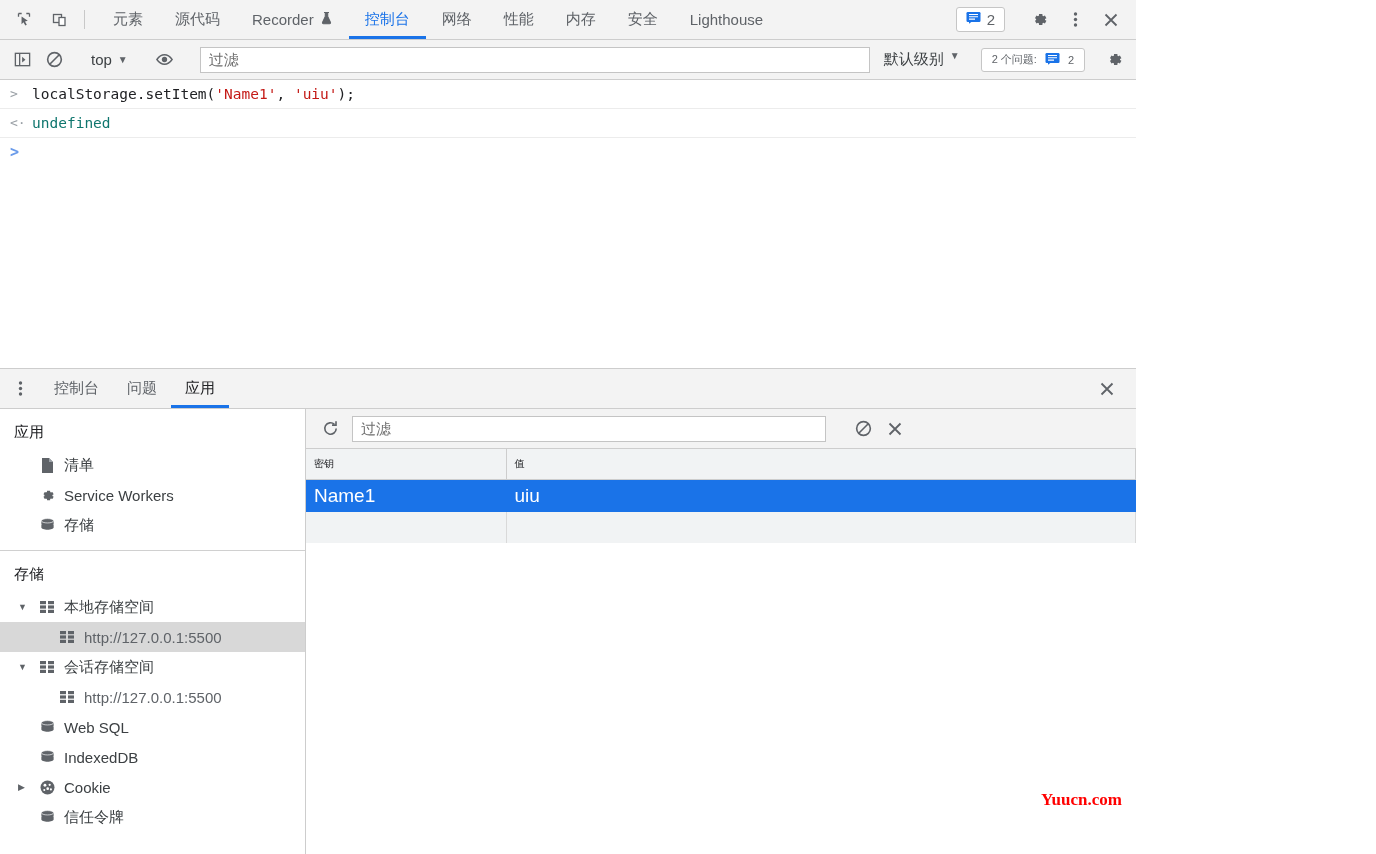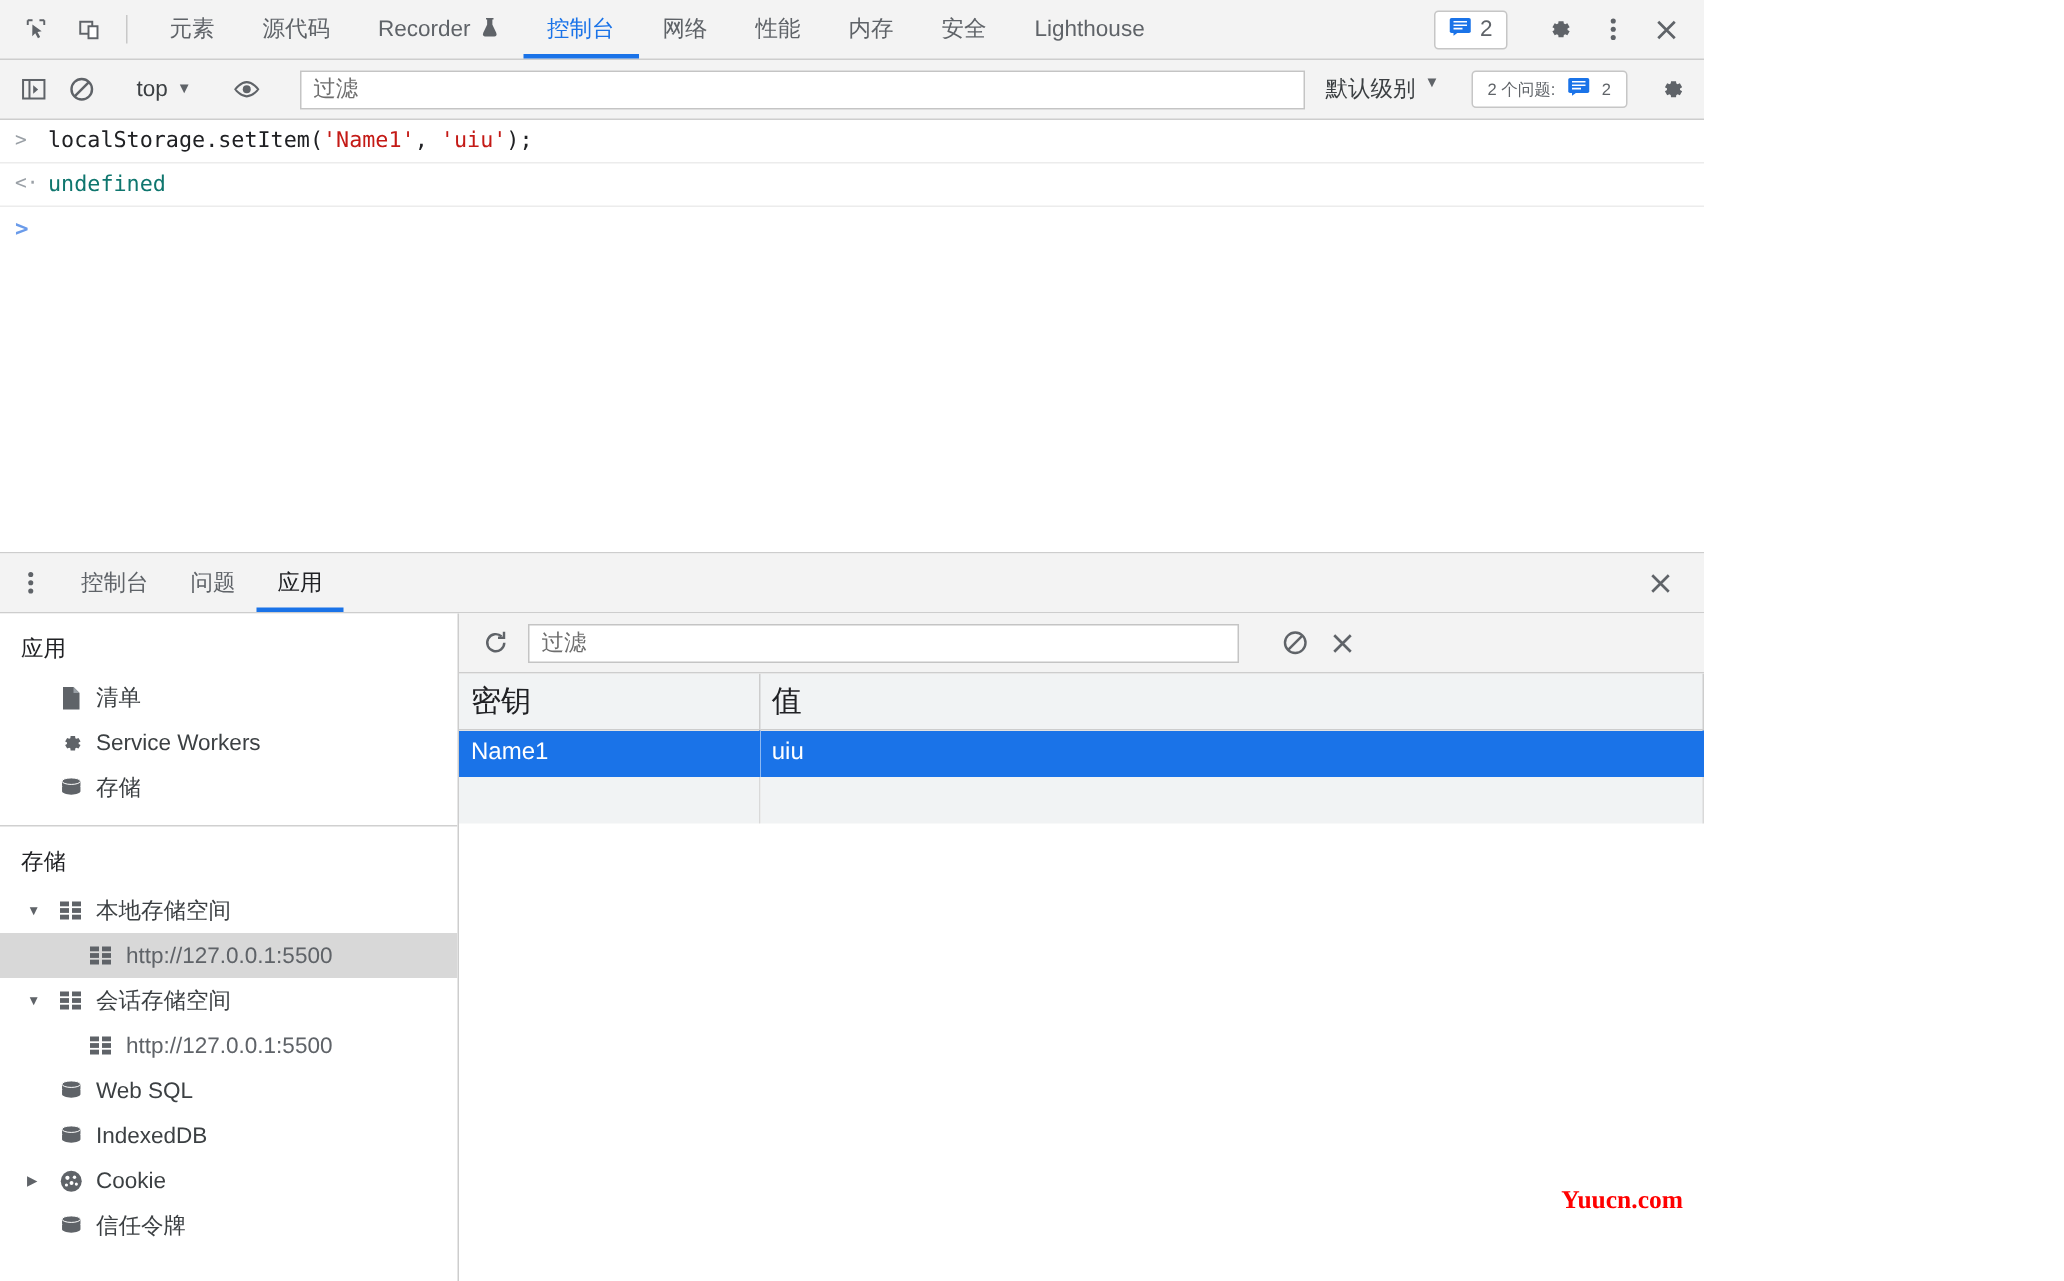--- a/index.html
+++ b/index.html
@@ -185,27 +185,27 @@
     margin: 0 8px 0 6px; padding: 0 8px;
     font-size: 15px; font-family: inherit; color: #202124; outline: none;
   }
   .st-filter::placeholder { color: #6e6e6e; opacity: 1; }
 
   .table-wrap { flex: 1; min-height: 0; overflow: hidden; }
   .dtable { width: 100%; border-collapse: collapse; table-layout: fixed; }
   .dtable th {
     background: #f1f3f4;
     font-weight: normal; text-align: left;
-    font-size: 20px; color: #202124;
+    font-size: 10px; color: #202124;
     padding: 5px 0 5px 8px; height: 30px;
     border-bottom: 1px solid #cdcdcd;
     border-right: 1px solid #cdcdcd;
   }
   .dtable td {
-    font-size: 16px; color: #202124;
+    font-size: 19px; color: #202124;
     padding: 5px 0 5px 8px; height: 31px;
     border-right: 1px solid #d9d9d9;
     white-space: nowrap; overflow: hidden; text-overflow: ellipsis;
   }
   .dtable tr.selected td { background: #1a73e8; color: #ffffff; border-right-color: #1a73e8; }
   .dtable tr.empty td { background: #f1f3f4; border-right: 1px solid #d9d9d9; }
   .col-key { width: 200px; }
 
   .watermark {
     position: absolute; right: 14px; bottom: 44px;

